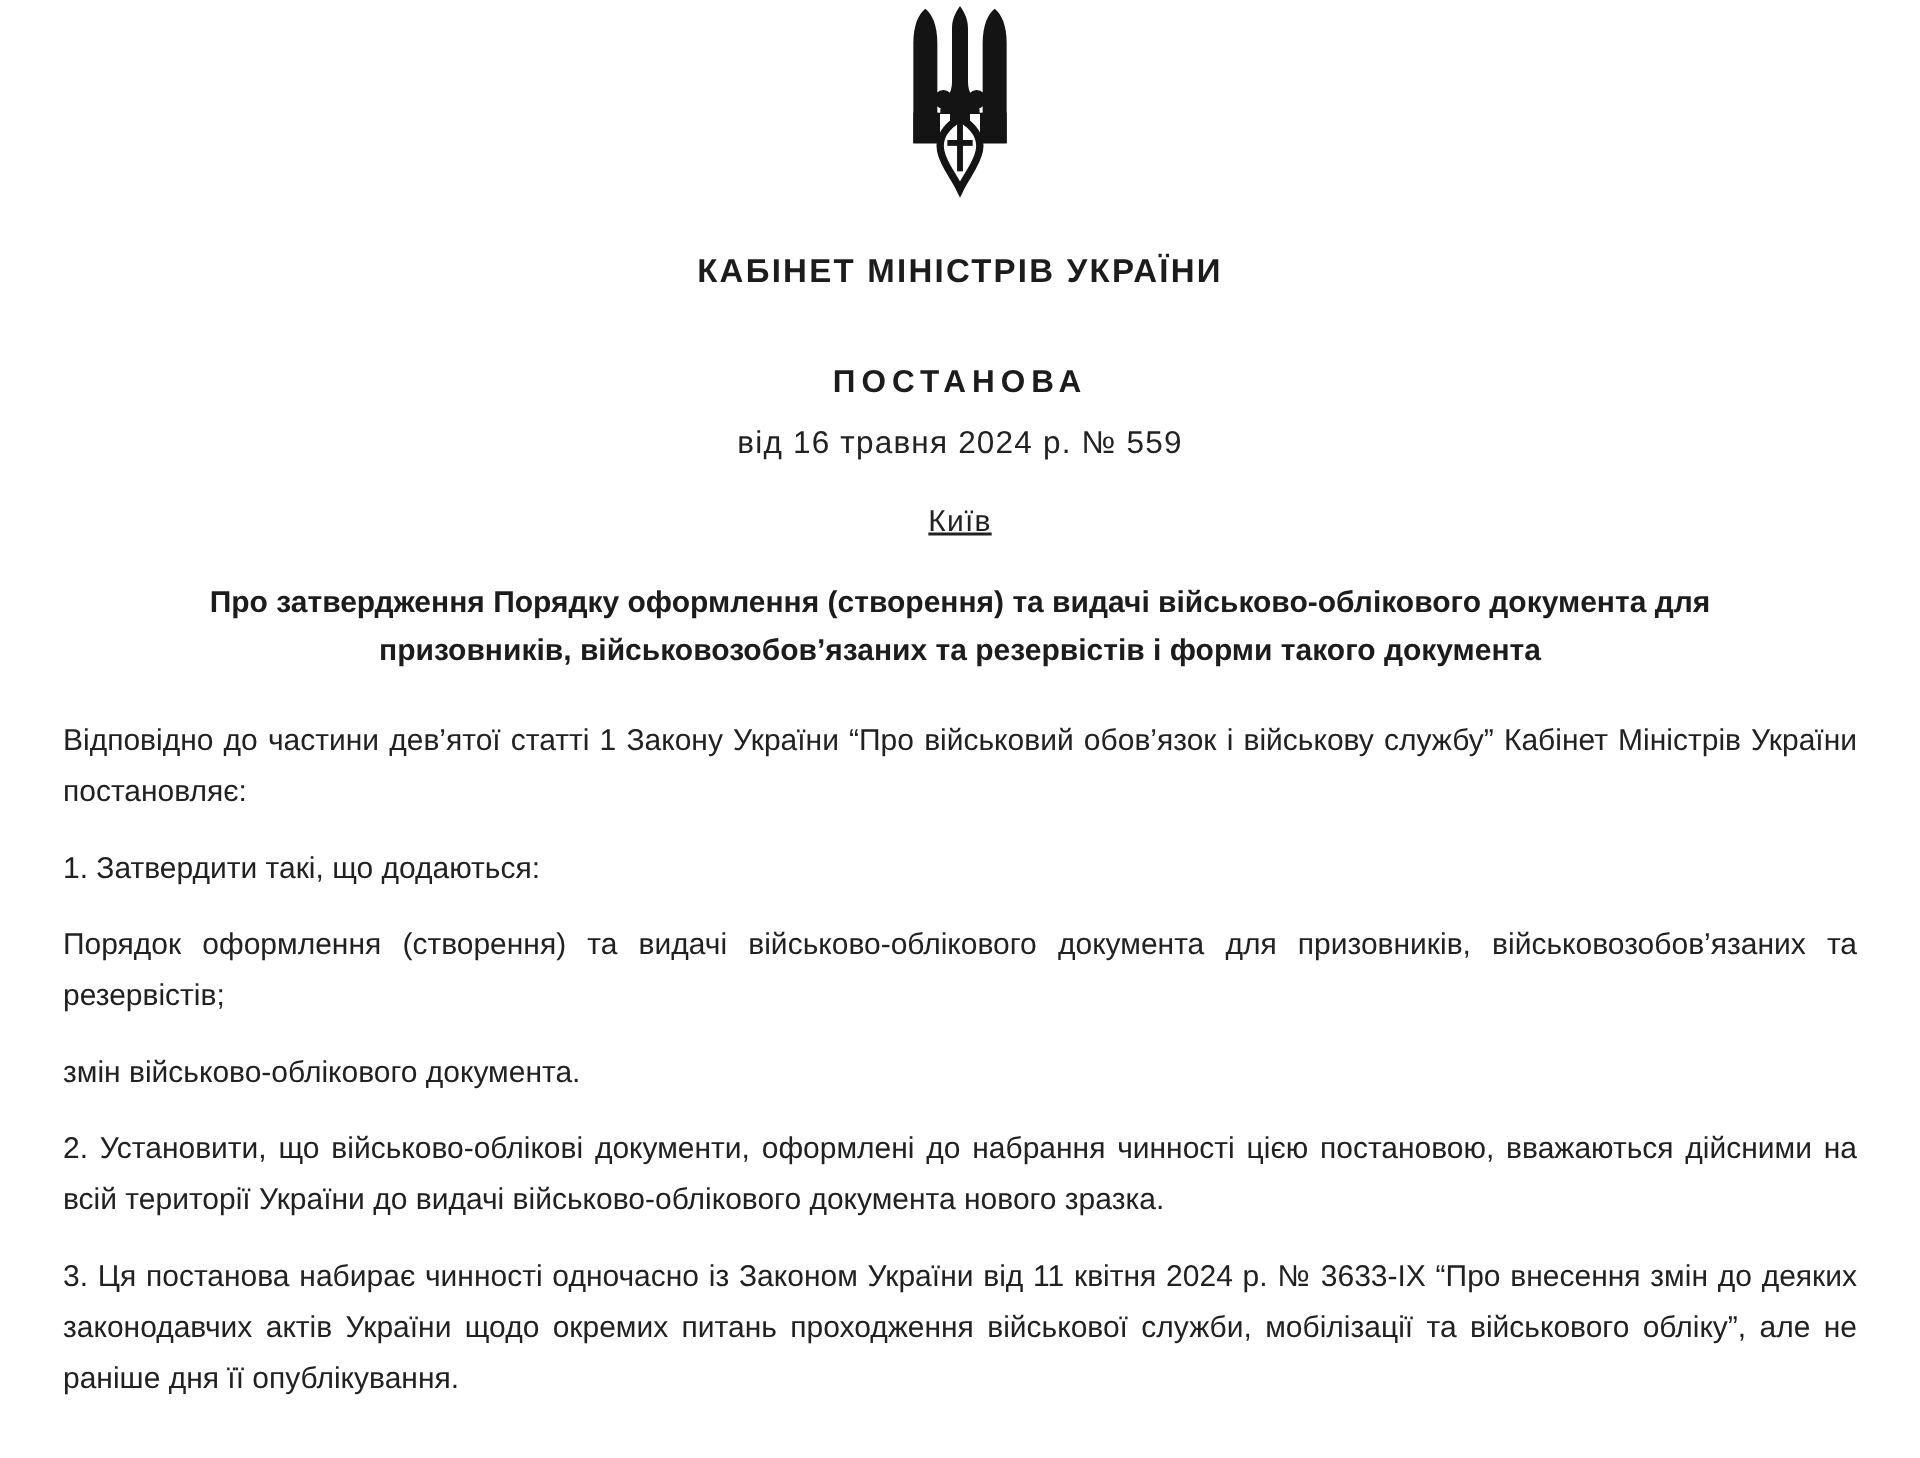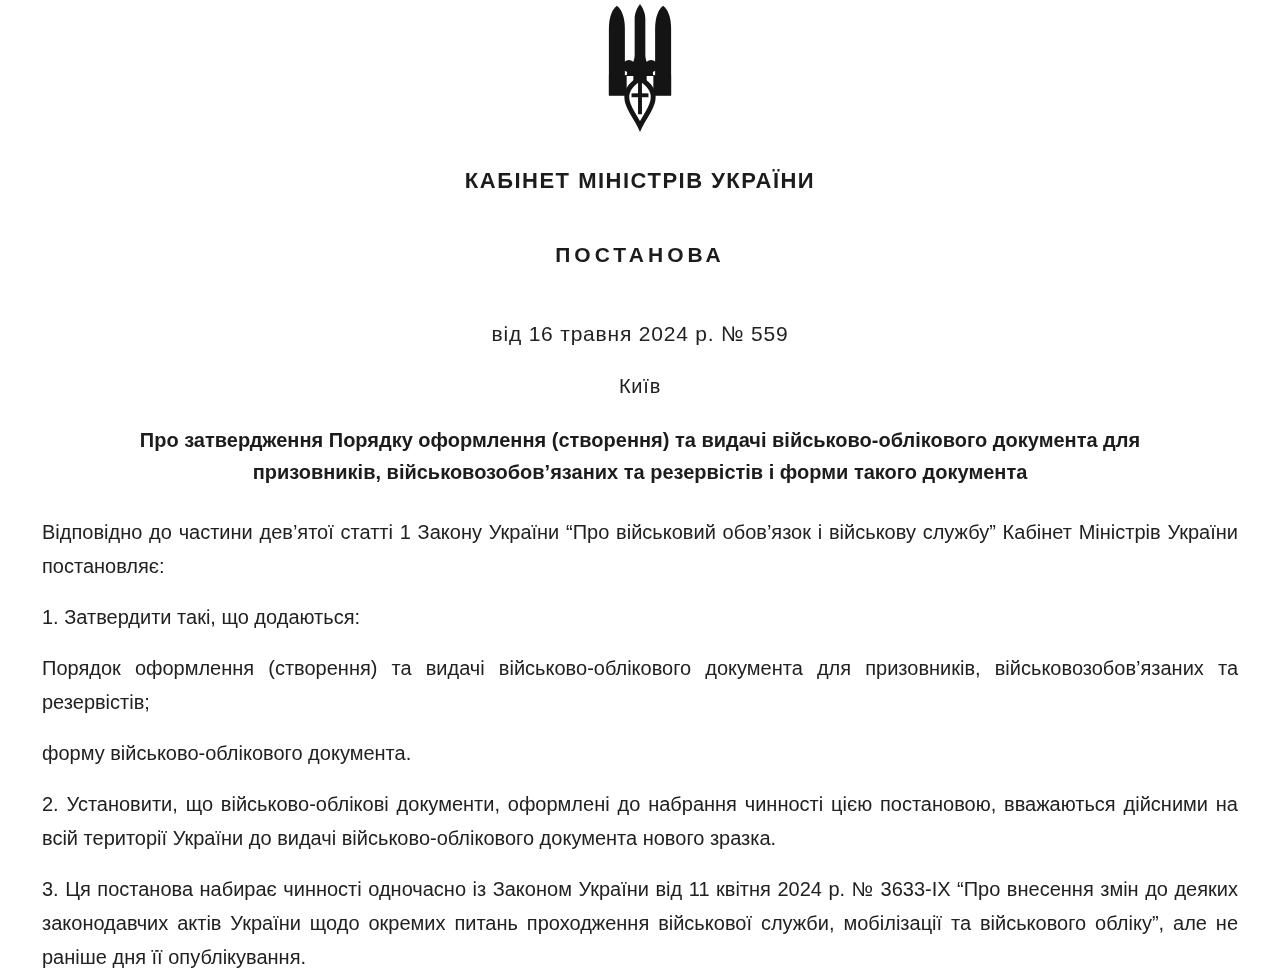--- a/index.html
+++ b/index.html
@@ -34,32 +34,33 @@
   }
   .doc-type {
     margin-top: 44px;
     font-size: 21px;
     font-weight: bold;
     letter-spacing: 4px;
     line-height: 24px;
     color: #1c1c1c;
   }
   .date-line {
-    margin-top: 54px;
+    margin-top: 16px;
     font-size: 21px;
     letter-spacing: 0.8px;
     line-height: 26px;
     color: #222222;
   }
   .city {
     margin-top: 27px;
     font-size: 20px;
     letter-spacing: 0.8px;
     line-height: 25px;
     color: #222222;
+    text-decoration: underline;
   }
   .doc-title {
     max-width: 1092px;
     margin: 25px auto 0;
     font-size: 20px;
     font-weight: bold;
     line-height: 32px;
     color: #1c1c1c;
   }
   .body-text {
@@ -113,21 +114,21 @@
   </header>
 
   <main class="body-text">
 
     <p><span>Відповідно до частини дев’ятої статті 1 Закону України “Про військовий обов’язок і військову службу” Кабінет Міністрів України </span><strong>постановляє</strong><span>:</span></p>
 
     <p>1. Затвердити такі, що додаються:</p>
 
     <p>Порядок оформлення (створення) та видачі військово-облікового документа для призовників, військовозобов’язаних та резервістів;</p>
 
-    <p>форму військово-облікового документа.</p>
+    <p>змін військово-облікового документа.</p>
 
     <p>2. Установити, що військово-облікові документи, оформлені до набрання чинності цією постановою, вважаються дійсними на всій території України до видачі військово-облікового документа нового зразка.</p>
 
     <p>3. Ця постанова набирає чинності одночасно із Законом України від 11 квітня 2024 р. № 3633-IX “Про внесення змін до деяких законодавчих актів України щодо окремих питань проходження військової служби, мобілізації та військового обліку”, але не раніше дня її опублікування.</p>
 
   </main>
 
 </div>
 
 </body></html>

